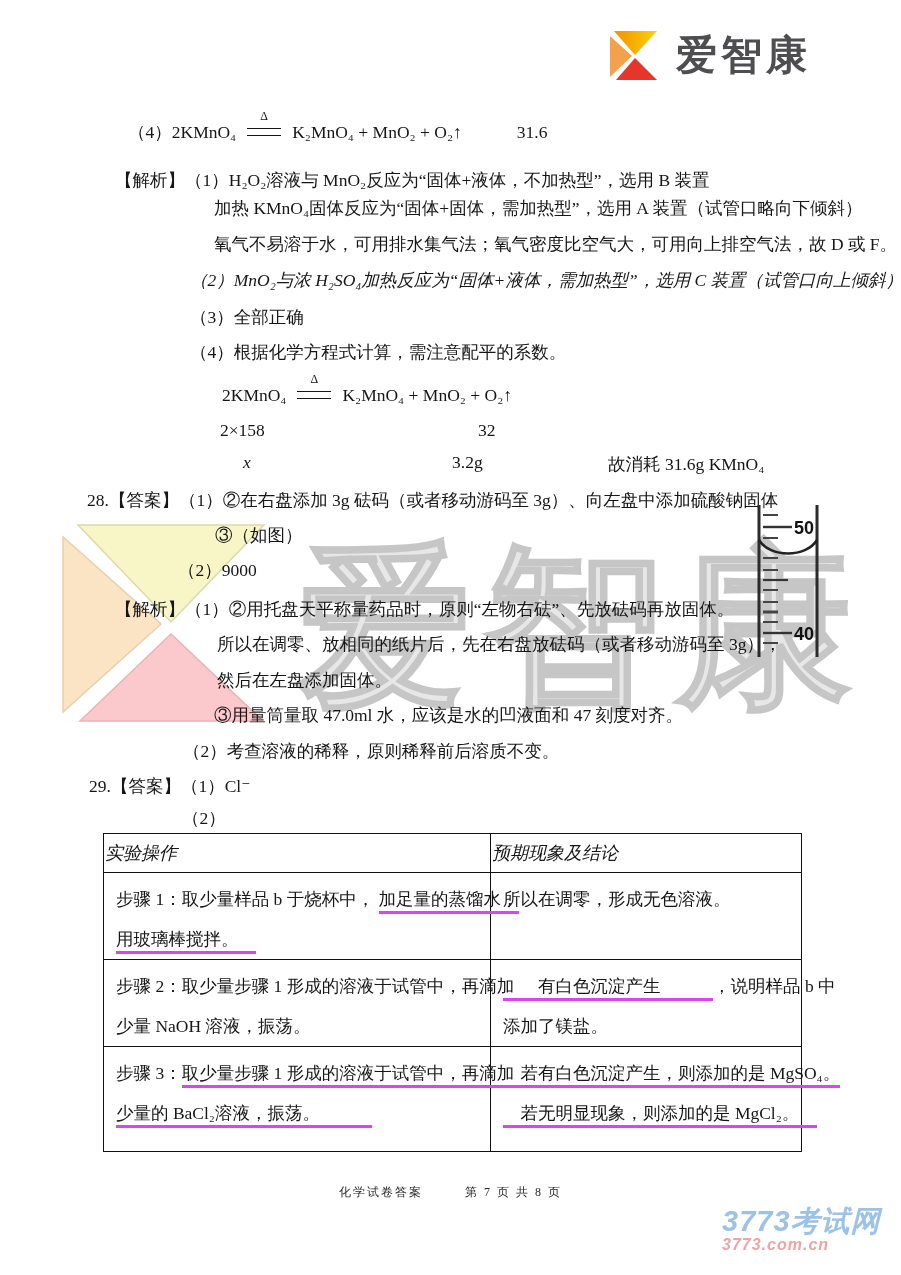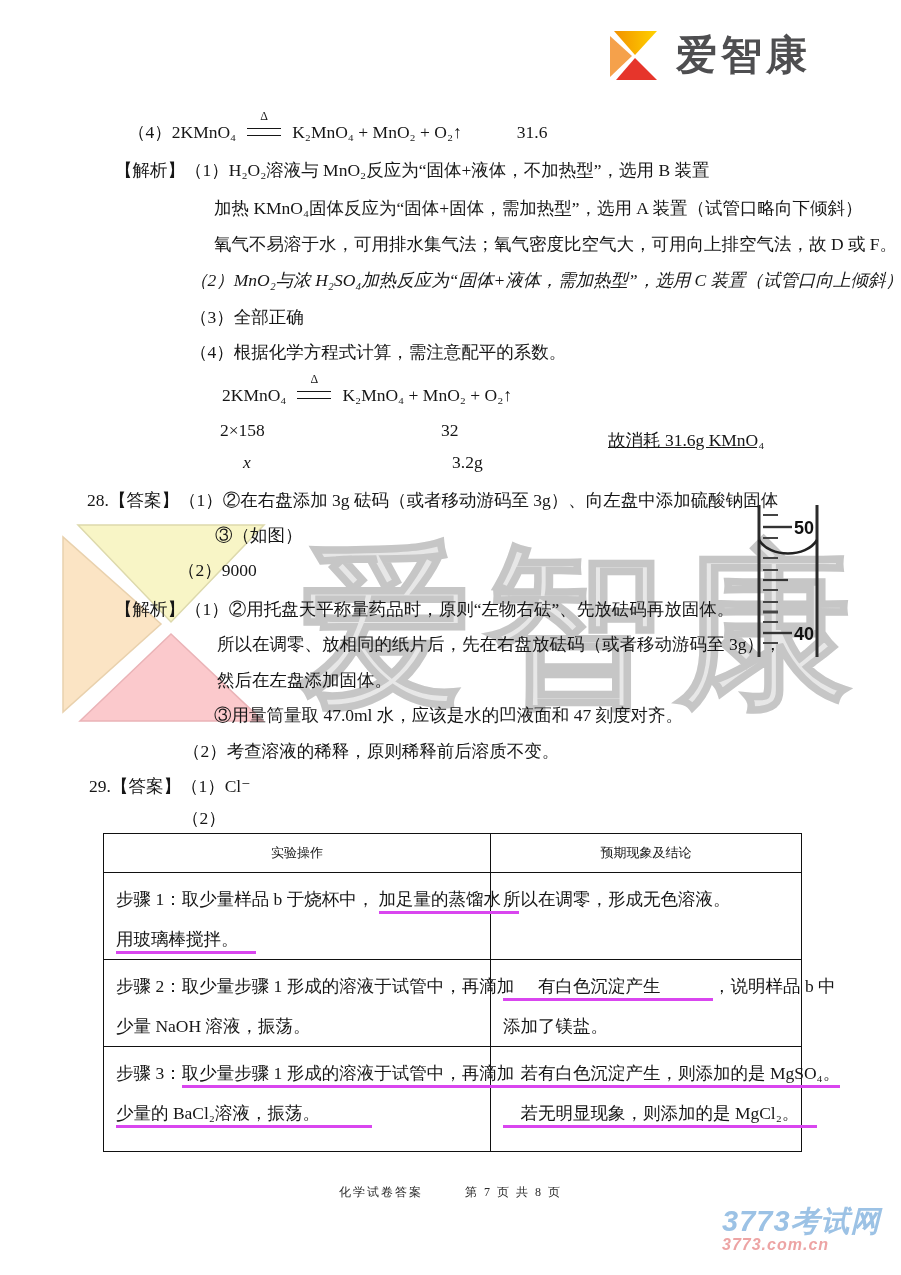--- a/index.html
+++ b/index.html
@@ -36,21 +36,21 @@
   .math-x{font-style:italic;}
   
   #cylinder{position:absolute;left:746px;top:496px;z-index:2;}
   
   #exp-table{
     position:absolute;left:103px;top:833px;z-index:2;
     width:698px;border-collapse:collapse;table-layout:fixed;
     font-size:17.5px;
   }
   #exp-table th,#exp-table td{border:1.6px solid #111;vertical-align:top;}
-  #exp-table th{height:36px;font-weight:normal;text-align:center;vertical-align:middle;font-size:13px;}
+  #exp-table th{height:36px;font-weight:normal;text-align:left;vertical-align:middle;font-size:18px;font-style:italic;}
   #exp-table col.c1{width:387px;}
   #exp-table col.c2{width:311px;}
   #exp-table td{padding:6px 12px 0 12px;}
   #exp-table tr.r1 td{height:68px;}
   #exp-table tr.r2 td{height:70px;}
   #exp-table tr.r3 td{height:98px;}
   .cl{line-height:40px;white-space:nowrap;}
   .u{border-bottom:3px solid #d946ef;padding-bottom:2px;}
   
   #footer{
@@ -91,35 +91,35 @@
       <polygon points="1,6 1,47 23,26" fill="#f5a14b"></polygon>
       <polygon points="26,28 7,50 48,50" fill="#e6352b"></polygon>
     </svg>
     <span class="brand-name">爱智康</span>
   </div>
 
   <div class="dline" style="left:128px;top:120px;">
     <span>（4）2KMnO₄</span><span class="rxn-eq"><span class="rxn-delta">Δ</span><span class="rxn-bars"></span></span><span>K₂MnO₄ + MnO₂ + O₂↑</span><span class="gap55"></span><span>31.6</span>
   </div>
 
-  <div class="dline" style="left:115px;top:158px;">【解析】（1）H₂O₂溶液与 MnO₂反应为“固体+液体，不加热型”，选用 B 装置</div>
+  <div class="dline" style="left:115px;top:168px;">【解析】（1）H₂O₂溶液与 MnO₂反应为“固体+液体，不加热型”，选用 B 装置</div>
   <div class="dline" style="left:214px;top:196px;">加热 KMnO₄固体反应为“固体+固体，需加热型”，选用 A 装置（试管口略向下倾斜）</div>
   <div class="dline" style="left:214px;top:232px;text-align:center;">氧气不易溶于水，可用排水集气法；氧气密度比空气大，可用向上排空气法，故 D 或 F。</div>
   <div class="dline" style="left:190px;top:268px;font-style:italic;">（2）MnO₂与浓 H₂SO₄加热反应为“固体+液体，需加热型”，选用 C 装置（试管口向上倾斜）</div>
   <div class="dline" style="left:190px;top:305px;">（3）全部正确</div>
   <div class="dline" style="left:190px;top:340px;">（4）根据化学方程式计算，需注意配平的系数。</div>
 
   <div class="dline" style="left:222px;top:385px;">
     <span>2KMnO₄</span><span class="rxn-eq"><span class="rxn-delta">Δ</span><span class="rxn-bars"></span></span><span>K₂MnO₄ + MnO₂ + O₂↑</span>
   </div>
   <div class="dline" style="left:220px;top:420px;">2×158</div>
-  <div class="dline" style="left:441px;top:420px;">32</div>
+  <div class="dline" style="left:478px;top:420px;">32</div>
   <div class="dline math-x" style="left:243px;top:452px;">x</div>
   <div class="dline" style="left:452px;top:452px;">3.2g</div>
-  <div class="dline" style="left:608px;top:428px;text-decoration:underline;">故消耗 31.6g KMnO₄</div>
+  <div class="dline" style="left:608px;top:452px;">故消耗 31.6g KMnO₄</div>
 
   <div class="dline" style="left:87px;top:488px;">28.【答案】（1）②在右盘添加 3g 砝码（或者移动游码至 3g）、向左盘中添加硫酸钠固体</div>
   <div class="dline" style="left:215px;top:523px;">③（如图）</div>
   <div class="dline" style="left:178px;top:558px;">（2）9000</div>
   <div class="dline" style="left:115px;top:597px;">【解析】（1）②用托盘天平称量药品时，原则“左物右砝”、先放砝码再放固体。</div>
   <div class="dline" style="left:217px;top:632px;">所以在调零、放相同的纸片后，先在右盘放砝码（或者移动游码至 3g），</div>
   <div class="dline" style="left:217px;top:668px;">然后在左盘添加固体。</div>
   <div class="dline" style="left:214px;top:703px;">③用量筒量取 47.0ml 水，应该是水的凹液面和 47 刻度对齐。</div>
   <div class="dline" style="left:183px;top:739px;">（2）考查溶液的稀释，原则稀释前后溶质不变。</div>
 

